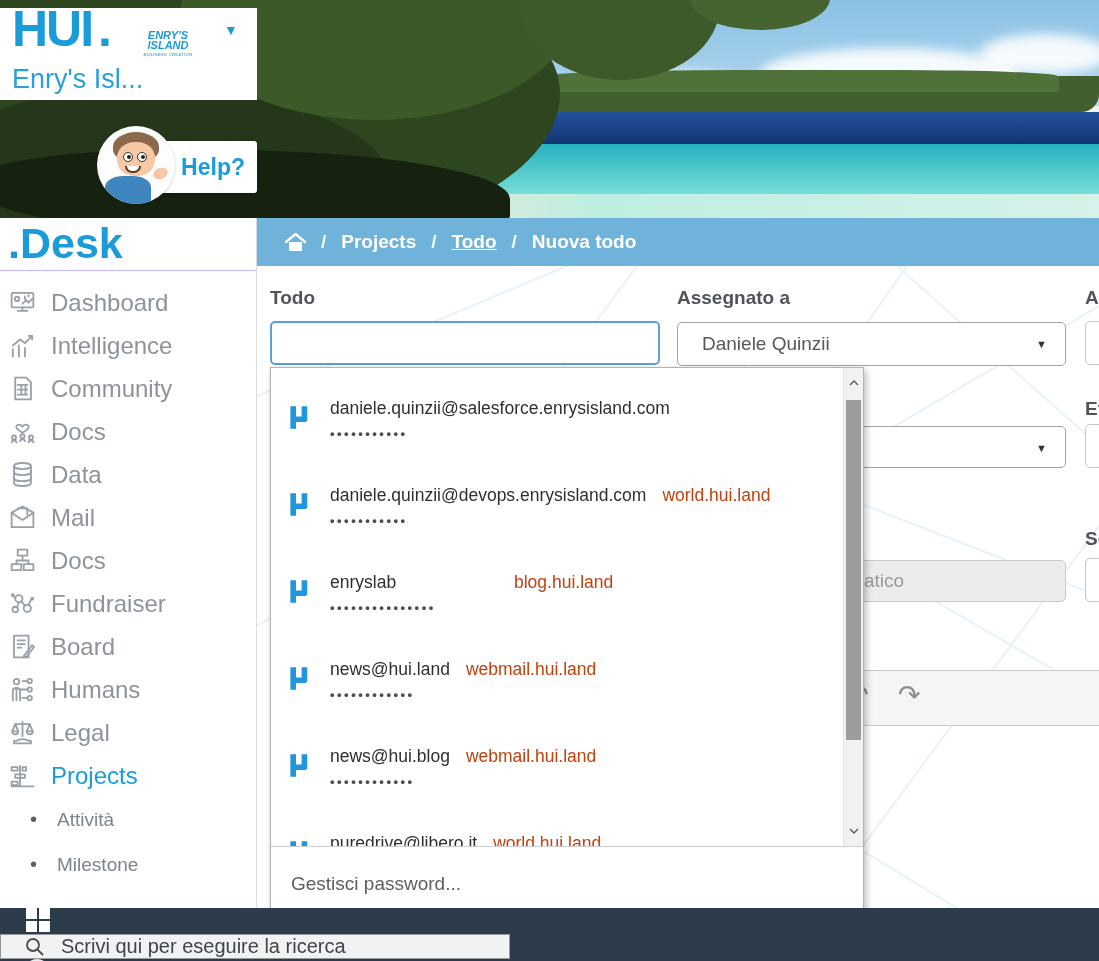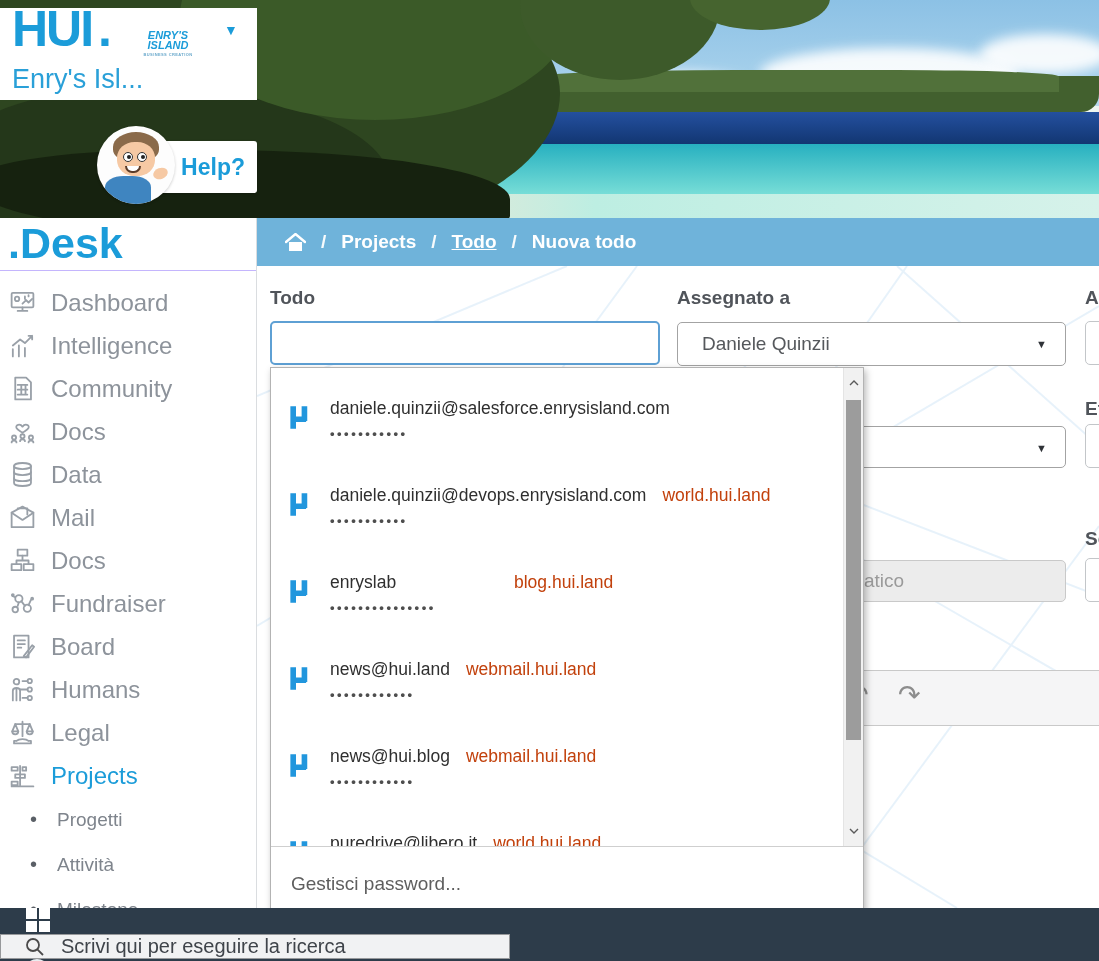--- a/index.html
+++ b/index.html
@@ -312,23 +312,20 @@
             <path d="M10 4v16"></path>
             <rect x="3" y="5" width="5" height="3"></rect>
             <rect x="12" y="5" width="3" height="3"></rect>
             <rect x="6" y="11" width="8" height="3"></rect>
             <rect x="3" y="17" width="5" height="3"></rect>
             <path d="M3 21h18"></path>
           </svg>
         <span>Projects</span>
       </li>
       <li class="sub-item">
-        <span>Progetti</span>
-      </li>
-      <li class="sub-item">
         <span>Attività</span>
       </li>
       <li class="sub-item">
         <span>Milestone</span>
       </li>
     </ul>
   </div>
 
   <div class="breadcrumb">
     <svg width="21" height="19" viewBox="0 0 21 19">

